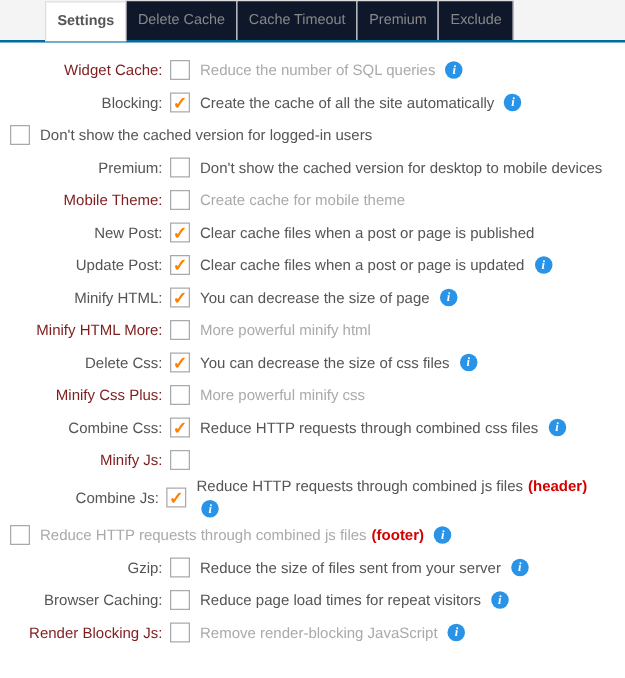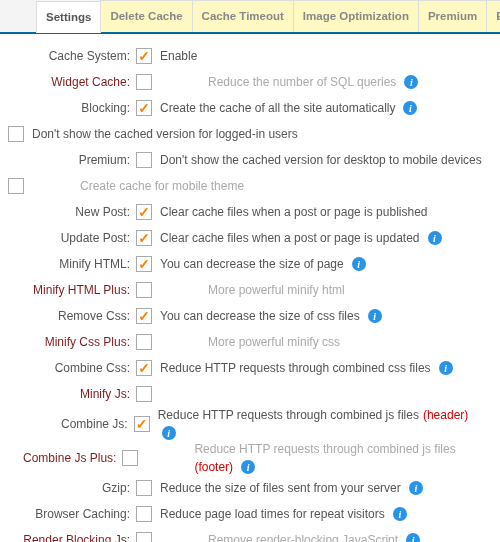--- a/index.html
+++ b/index.html
@@ -14,27 +14,26 @@
   .tabs {
     display: flex;
     border-bottom: 2px solid #0369a1;
     background: #f4f4f4;
     padding-left: 36px;
   }
   .tab {
     padding: 9px 9px;
     border: 1px solid #ddd;
     border-bottom: none;
-    background: #fef9c3;
+    background: #0f172a;
     color: #888;
     cursor: pointer;
     margin-right: -1px;
     font-size: 11.5px;
     white-space: nowrap;
-    font-weight: bold;
   }
   .tab.active {
     background: #fff;
     color: #555;
     font-weight: 600;
     border-bottom: 1px solid #fff;
     position: relative;
     top: 1px;
   }
   .settings {
@@ -46,21 +45,21 @@
     min-height: 24px;
     margin-bottom: 2px;
   }
   .label {
     width: 128px;
     text-align: right;
     padding-right: 6px;
     color: #555;
   }
   .row.disabled .label { color: #7f1d1d; }
-  .row.disabled .desc { color: #aaa; margin-left: 48px; }
+  .row.disabled .desc { color: #aaa; }
   .chk {
     width: 16px;
     height: 16px;
     border: 1px solid #aaa;
     display: inline-flex;
     align-items: center;
     justify-content: center;
     margin-right: 8px;
     flex-shrink: 0;
     background: #fff;
@@ -90,42 +89,34 @@
     justify-content: center;
     font-style: italic;
     font-family: Georgia, serif;
     font-weight: bold;
     font-size: 10px;
     margin-left: 4px;
     cursor: help;
   }
   .extra-red {
     color: #d40000;
-    font-weight: normal;
+    font-weight: bold;
   }
 </style>
 </head>
 <body>
 
 <div class="tabs">
     <div class="tab active">Settings</div>
     <div class="tab">Delete Cache</div>
     <div class="tab">Cache Timeout</div>
-    <div class="tab">Image Optimization</div>
     <div class="tab">Premium</div>
     <div class="tab">Exclude</div>
   </div>
 <div class="settings">
-    <div class="row">
-      <div class="label">Cache System:</div>
-      <span class="chk checked"></span>
-      <span class="desc">
-        <span>Enable</span>
-      </span>
-    </div>
     <div class="row disabled">
       <div class="label">Widget Cache:</div>
       <span class="chk"></span>
       <span class="desc">
         <span>Reduce the number of SQL queries</span>
         <span class="info">i</span>
       </span>
     </div>
     <div class="row">
       <div class="label">Blocking:</div>
@@ -142,20 +133,21 @@
       </span>
     </div>
     <div class="row">
       <div class="label">Premium:</div>
       <span class="chk"></span>
       <span class="desc">
         <span>Don't show the cached version for desktop to mobile devices</span>
       </span>
     </div>
     <div class="row disabled">
+      <div class="label">Mobile Theme:</div>
       <span class="chk"></span>
       <span class="desc">
         <span>Create cache for mobile theme</span>
       </span>
     </div>
     <div class="row">
       <div class="label">New Post:</div>
       <span class="chk checked"></span>
       <span class="desc">
         <span>Clear cache files when a post or page is published</span>
@@ -171,28 +163,28 @@
     </div>
     <div class="row">
       <div class="label">Minify HTML:</div>
       <span class="chk checked"></span>
       <span class="desc">
         <span>You can decrease the size of page</span>
         <span class="info">i</span>
       </span>
     </div>
     <div class="row disabled">
-      <div class="label">Minify HTML Plus:</div>
+      <div class="label">Minify HTML More:</div>
       <span class="chk"></span>
       <span class="desc">
         <span>More powerful minify html</span>
       </span>
     </div>
     <div class="row">
-      <div class="label">Remove Css:</div>
+      <div class="label">Delete Css:</div>
       <span class="chk checked"></span>
       <span class="desc">
         <span>You can decrease the size of css files</span>
         <span class="info">i</span>
       </span>
     </div>
     <div class="row disabled">
       <div class="label">Minify Css Plus:</div>
       <span class="chk"></span>
       <span class="desc">
@@ -214,21 +206,20 @@
     <div class="row">
       <div class="label">Combine Js:</div>
       <span class="chk checked"></span>
       <span class="desc">
         <span>Reduce HTTP requests through combined js files</span>
         <span class="extra-red">(header)</span>
         <span class="info">i</span>
       </span>
     </div>
     <div class="row disabled">
-      <div class="label">Combine Js Plus:</div>
       <span class="chk"></span>
       <span class="desc">
         <span>Reduce HTTP requests through combined js files</span>
         <span class="extra-red">(footer)</span>
         <span class="info">i</span>
       </span>
     </div>
     <div class="row">
       <div class="label">Gzip:</div>
       <span class="chk"></span>

